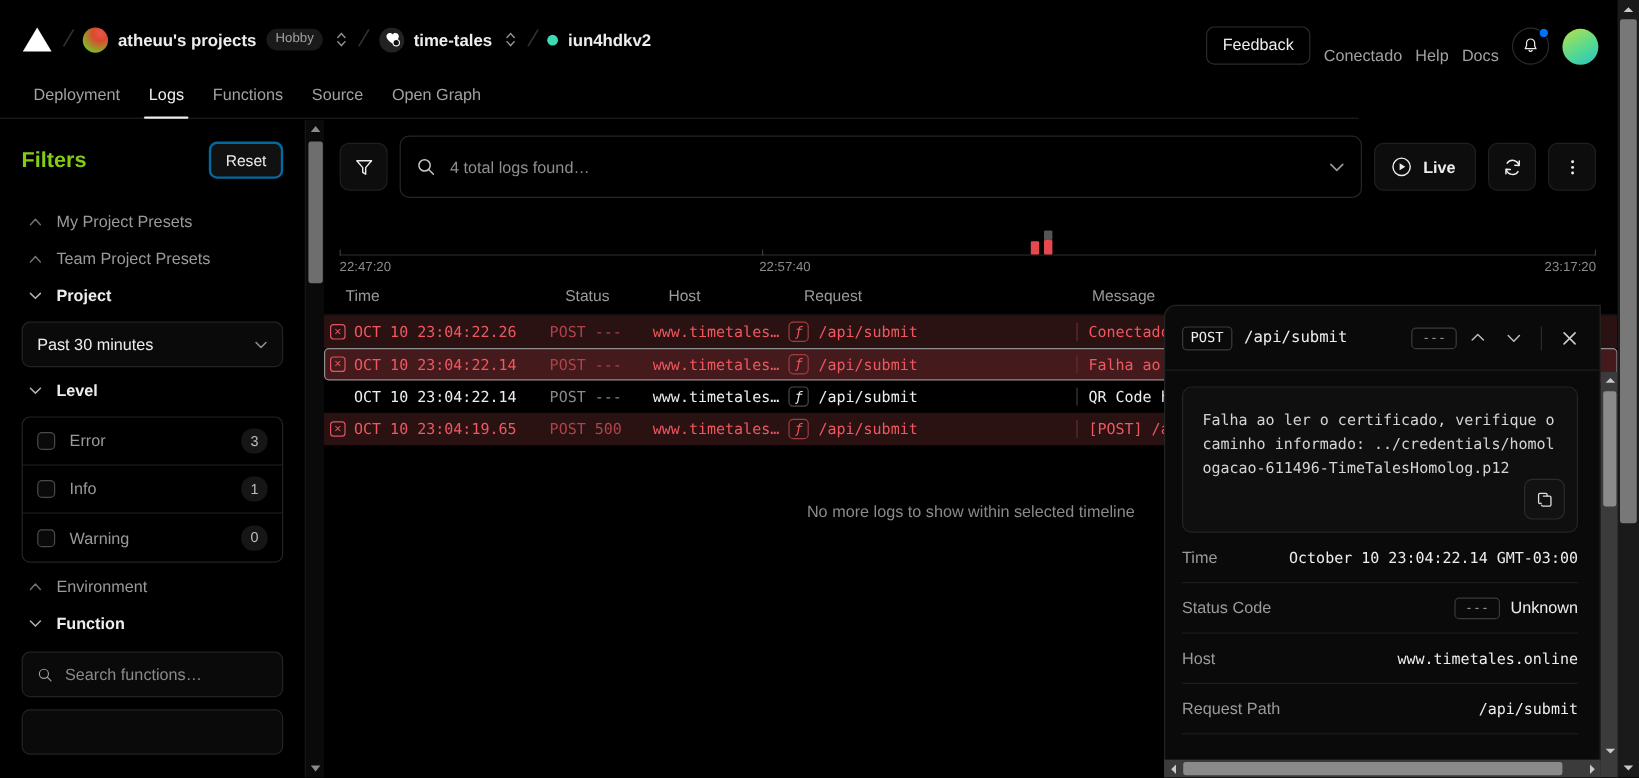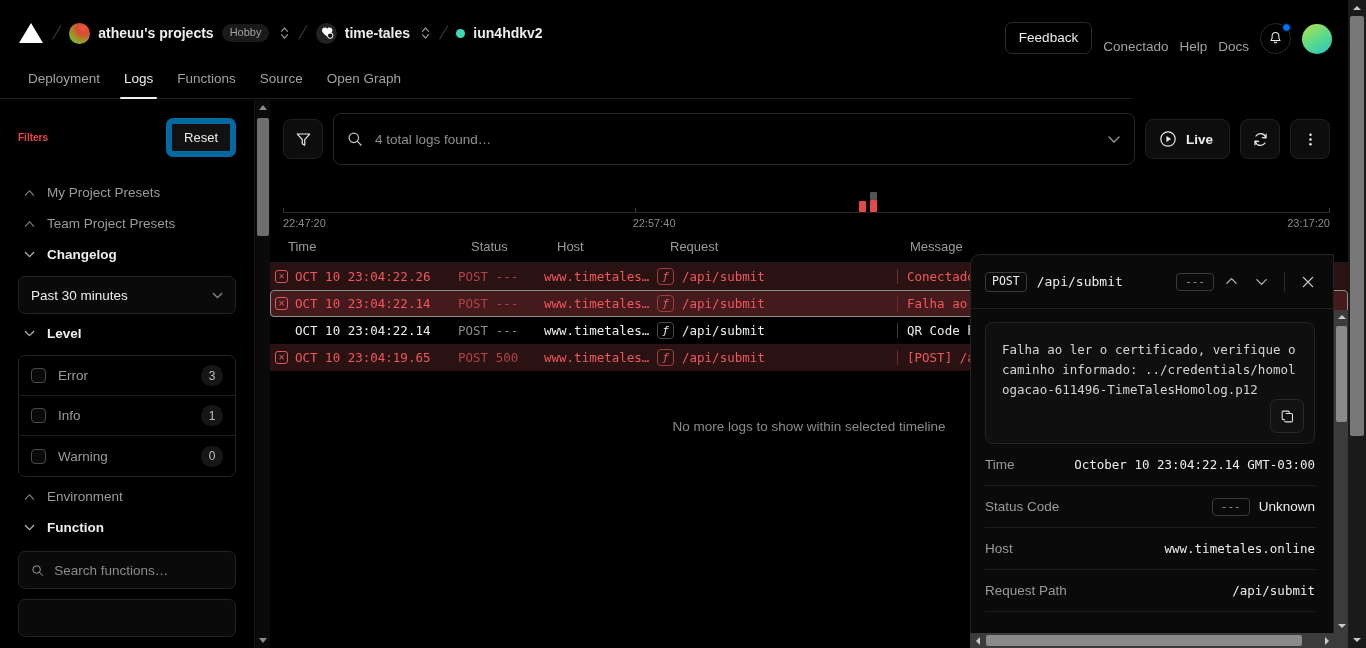--- a/index.html
+++ b/index.html
@@ -85,23 +85,23 @@
   }
 
   
   .sidebar {
     position: absolute; top: 100px; left: 0; width: 254px; height: 548px;
     background: #000; padding: 18px 18px 0 18px; overflow: hidden;
   }
   .filters-head {
     display: flex; align-items: center; justify-content: space-between; margin-bottom: 20px;
   }
-  .filters-title { font-size: 10px; font-weight: 700; color: #ef4444; }
+  .filters-title { font-size: 18px; font-weight: 700; color: #84cc16; }
   .btn-reset {
-    font-size: 13px; color: #ededed; background: #111; border: 6px solid #0369a1;
+    font-size: 13px; color: #ededed; background: #111; border: 2px solid #0369a1;
     border-radius: 7px; padding: 6px 12px; cursor: pointer; line-height: 15px;
   }
   .acc-row {
     display: flex; align-items: center; gap: 12px; padding: 8px 0 8px 6px; cursor: pointer;
   }
   .acc-label { font-size: 13.5px; color: #9a9a9a; }
   .acc-label.open { color: #ededed; font-weight: 700; }
   .chev { width: 11px; height: 11px; flex: 0 0 auto; opacity: .75; }
   .chev.right { transform: rotate(-90deg); }
   .select-box {
@@ -410,21 +410,21 @@
       <svg class="chev right" viewBox="0 0 12 12">
         <path d="M3 1.5 L8 6 L3 10.5" stroke="#9a9a9a" stroke-width="1.3" fill="none" stroke-linecap="round" stroke-linejoin="round"></path>
       </svg>
       <span class="acc-label">Team Project Presets</span>
     </div>
 
     <div class="acc-row">
       <svg class="chev" viewBox="0 0 12 12">
         <path d="M1.5 3.8 L6 8.3 L10.5 3.8" stroke="#ededed" stroke-width="1.4" fill="none" stroke-linecap="round" stroke-linejoin="round"></path>
       </svg>
-      <span class="acc-label open">Changelog</span>
+      <span class="acc-label open">Project</span>
     </div>
     <div class="select-box">
       <span>Past 30 minutes</span>
       <svg class="chev" viewBox="0 0 12 12">
         <path d="M1.5 3.8 L6 8.3 L10.5 3.8" stroke="#bdbdbd" stroke-width="1.4" fill="none" stroke-linecap="round" stroke-linejoin="round"></path>
       </svg>
     </div>
 
     <div class="acc-row">
       <svg class="chev" viewBox="0 0 12 12">

